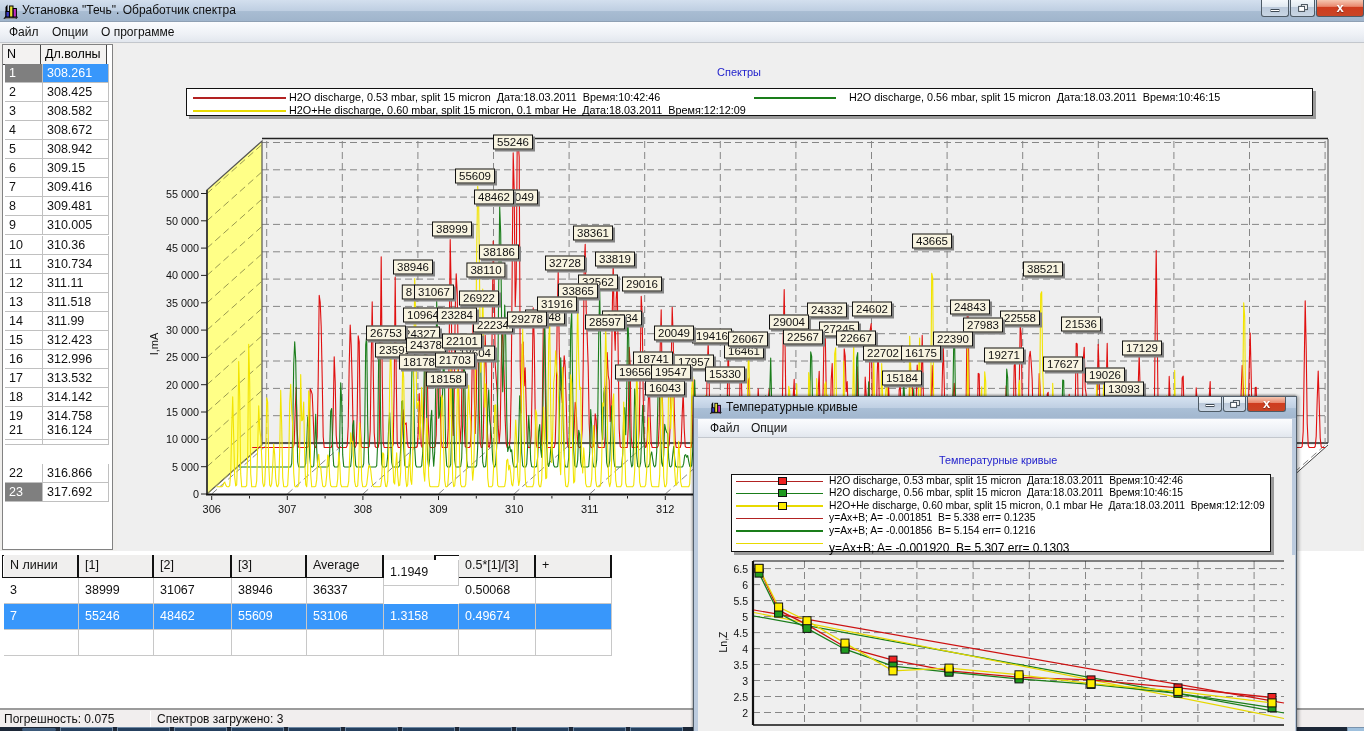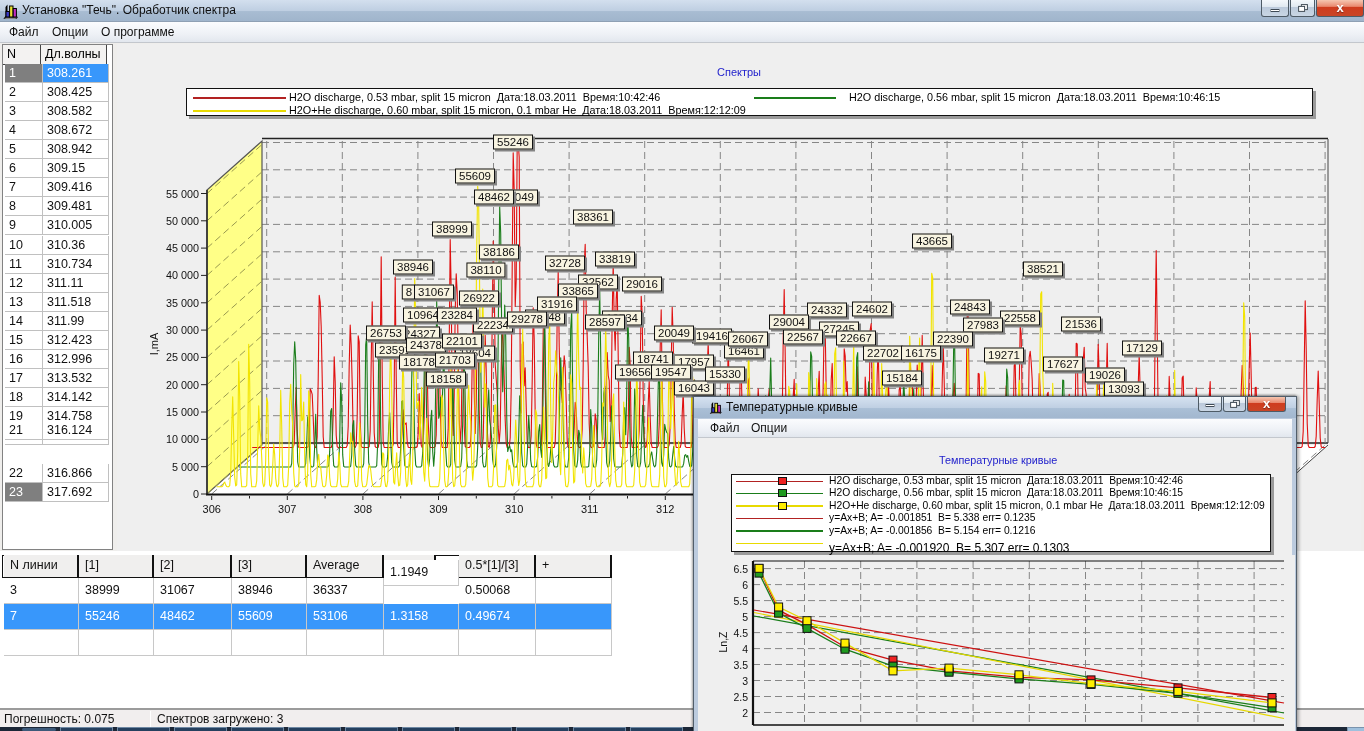--- a/index.html
+++ b/index.html
@@ -278,27 +278,27 @@
 <div class="pk" style="left:423px;top:315px">10964</div>
 <div class="pk" style="left:545px;top:317px">31948</div>
 <div class="pk" style="left:622px;top:318px">19534</div>
 <div class="pk" style="left:493px;top:325px">22234</div>
 <div class="pk" style="left:395px;top:350px">23591</div>
 <div class="pk" style="left:419px;top:362px">18178</div>
 <div class="pk" style="left:475px;top:353px">18604</div>
 <div class="pk" style="left:694px;top:362px">17957</div>
 <div class="pk" style="left:744px;top:351px">16461</div>
 <div class="pk" style="left:518px;top:197px">49049</div>
-<div class="pk" style="left:694px;top:388px">16043</div>
+<div class="pk" style="left:665px;top:388px">16043</div>
 <div class="pk" style="left:712px;top:336px">19416</div>
 <div class="pk" style="left:513px;top:142px">55246</div>
 <div class="pk" style="left:475px;top:176px">55609</div>
 <div class="pk" style="left:494px;top:197px">48462</div>
 <div class="pk" style="left:452px;top:229px">38999</div>
-<div class="pk" style="left:593px;top:217px">38361</div>
+<div class="pk" style="left:593px;top:233px">38361</div>
 <div class="pk" style="left:932px;top:241px">43665</div>
 <div class="pk" style="left:499px;top:252px">38186</div>
 <div class="pk" style="left:615px;top:259px">33819</div>
 <div class="pk" style="left:565px;top:263px">32728</div>
 <div class="pk" style="left:413px;top:267px">38946</div>
 <div class="pk" style="left:1043px;top:269px">38521</div>
 <div class="pk" style="left:486px;top:270px">38110</div>
 <div class="pk" style="left:598px;top:282px">32562</div>
 <div class="pk" style="left:642px;top:284px">29016</div>
 <div class="pk" style="left:578px;top:291px">33865</div>

